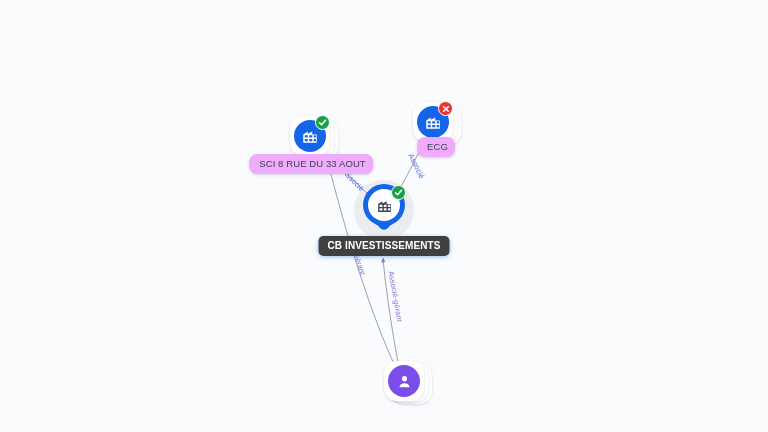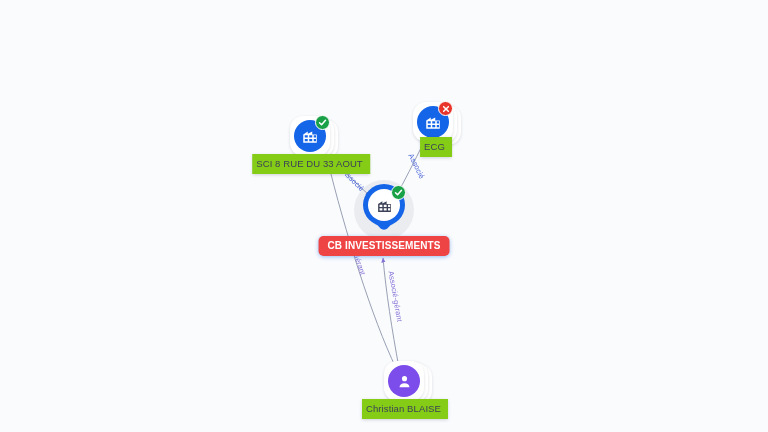--- a/index.html
+++ b/index.html
@@ -136,32 +136,32 @@
   }
   .pin .badge {
     left: 28px;
     top: 1px;
   }
 
   
   .label {
     position: absolute;
     transform: translateX(-50%);
-    background: #84cc16;
+    background: #f0abfc;
     color: #3c4257;
     font-size: 9.5px;
     line-height: 1;
     letter-spacing: 0.1px;
     white-space: nowrap;
-    padding: 5px 7px 5px 4px;
-    border-radius: 0;
+    padding: 5px 7px 5px 10px;
+    border-radius: 8px;
     box-shadow: 0 1px 3px rgba(60,70,95,0.22);
   }
   .label.selected {
-    background: #ef4444;
+    background: #404040;
     color: #ffffff;
     font-weight: bold;
     font-size: 10px;
     border-radius: 5px;
     padding: 5px 9px;
     box-shadow: 0 1px 4px rgba(26,115,232,0.45);
   }
 
   
   .edge-label {
@@ -274,15 +274,14 @@
       <div class="card c1">
         <div class="glyph-circle person">
           <svg width="17" height="17" viewBox="0 0 24 24" fill="#ffffff">
             <circle cx="12" cy="8" r="3.6"></circle>
             <path d="M5 20c0-3.6 3.2-5.6 7-5.6s7 2 7 5.6z"></path>
           </svg>
         </div>
       </div>
     </div>
   </div>
-  <div class="label" style="left:405px; top:399px;">Christian BLAISE</div>
 
 </div>
 
 </body></html>

